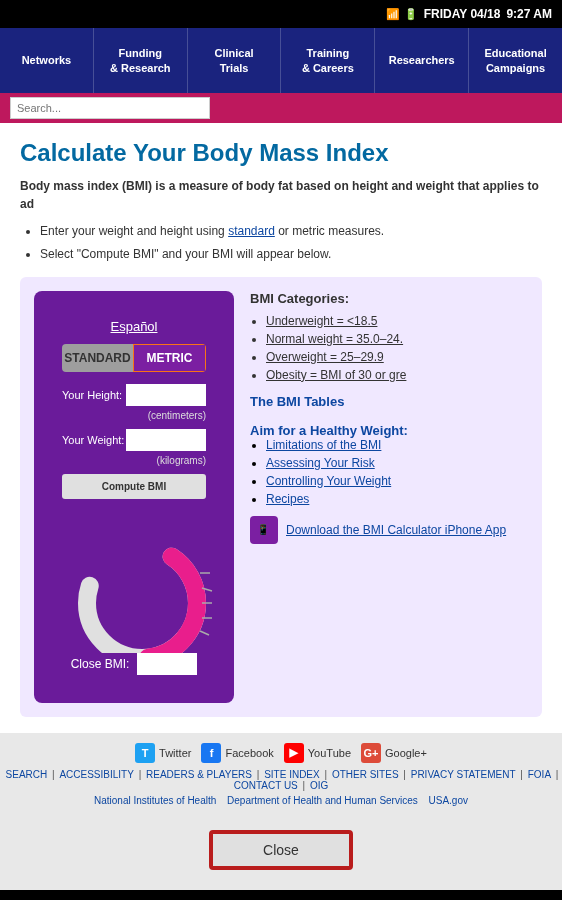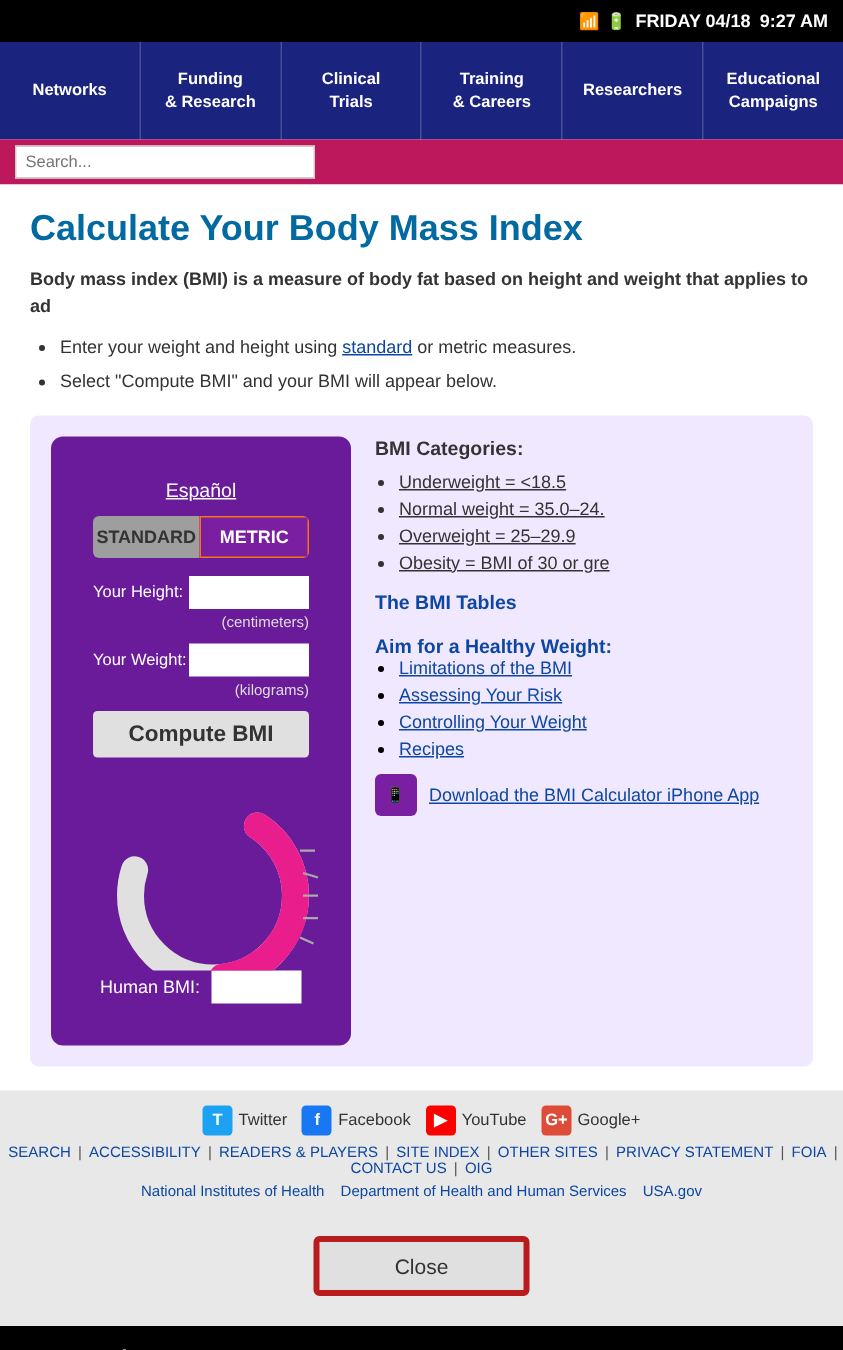--- a/index.html
+++ b/index.html
@@ -175,24 +175,24 @@
       padding: 0 4px;
     }
 
     .compute-btn {
       display: block;
       width: 100%;
       padding: 7px 0;
       background: #e0e0e0;
       border: none;
       border-radius: 3px;
-      font-size: 15px;
-      font-weight: bold;
-      cursor: pointer;
-      margin-bottom: 12px;
+      font-size: 10px;
+      font-weight: bold;
+      cursor: pointer;
+      margin-bottom: 24px;
       text-align: center;
       color: #333;
     }
 
     
     .gauge-area {
       position: relative;
       width: 160px;
       height: 130px;
       margin: 0 auto;
@@ -458,21 +458,21 @@
 
           <line x1="138" y1="50" x2="148" y2="50" stroke="#aaa" stroke-width="1.5"></line>
           <line x1="140" y1="65" x2="150" y2="68" stroke="#aaa" stroke-width="1.5"></line>
           <line x1="140" y1="80" x2="150" y2="80" stroke="#aaa" stroke-width="1.5"></line>
           <line x1="140" y1="95" x2="150" y2="95" stroke="#aaa" stroke-width="1.5"></line>
           <line x1="138" y1="108" x2="147" y2="112" stroke="#aaa" stroke-width="1.5"></line>
         </svg>
       </div>
 
       <div class="your-bmi-row">
-        <span class="your-bmi-label">Human BMI:</span>
+        <span class="your-bmi-label">Close BMI:</span>
         <input class="your-bmi-input" type="text" style="">
       </div>
     </div>
 
     <div class="bmi-categories">
       <div class="bmi-cat-title">BMI Categories:</div>
       <ul class="bmi-cat-list">
         <li>Underweight = &lt;18.5</li>
         <li>Normal weight = 35.0–24.</li>
         <li>Overweight = 25–29.9</li>

